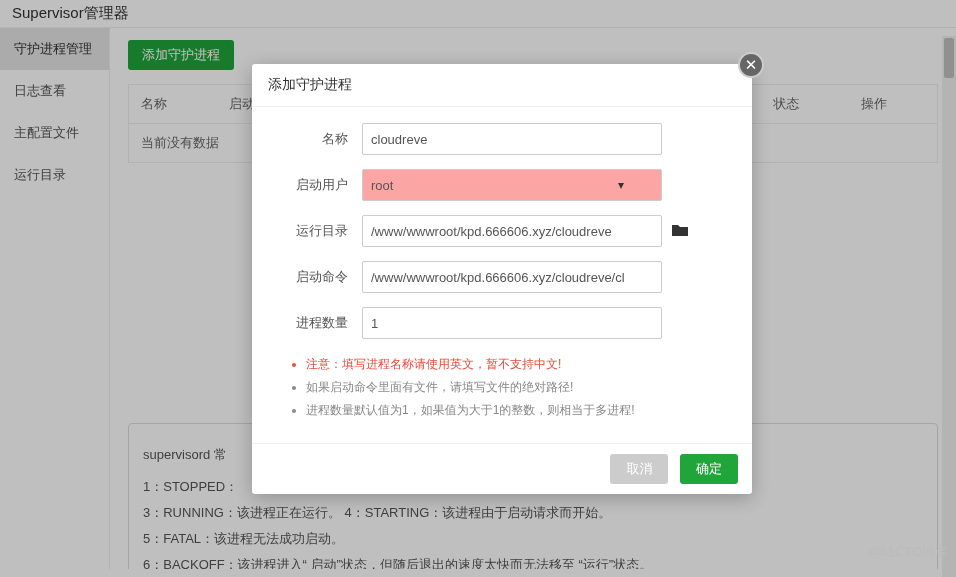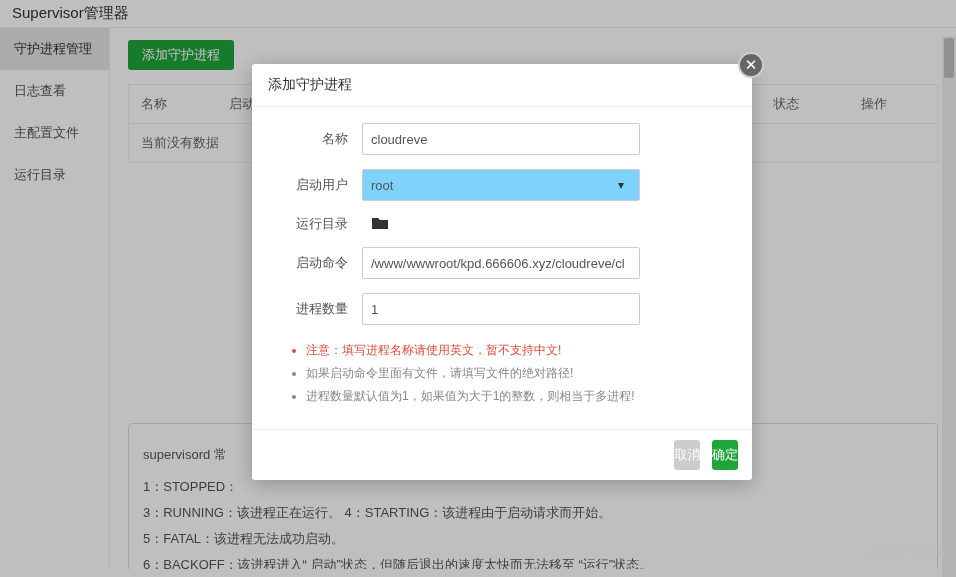--- a/index.html
+++ b/index.html
@@ -20,29 +20,29 @@
 .info-box { margin-top: 260px; border: 1px solid #ddd; border-radius: 4px; padding: 18px 14px; font-size: 13px; line-height: 2; color: #555; }
 .info-box .hdr { margin-bottom: 6px; }
 
 .overlay { position: absolute; inset: 0; background: rgba(0,0,0,0.25); }
 .modal { position: absolute; left: 252px; top: 64px; width: 500px; background: #fff; border-radius: 3px; box-shadow: 0 4px 20px rgba(0,0,0,0.25); }
 .modal-header { padding: 12px 16px; border-bottom: 1px solid #eee; font-size: 14px; position: relative; }
 .modal-close { position: absolute; right: -12px; top: -12px; width: 26px; height: 26px; border-radius: 50%; background: #666; color: #fff; display: flex; align-items: center; justify-content: center; font-size: 15px; cursor: pointer; border: 2px solid #ccc; }
 .modal-body { padding: 16px 20px 8px 20px; }
 .form-row { display: flex; align-items: center; margin-bottom: 14px; }
 .form-label { width: 90px; text-align: right; padding-right: 14px; color: #555; font-size: 13px; }
-.form-input, .form-select { width: 278px; height: 32px; border: 1px solid #ccc; border-radius: 2px; padding: 0 8px; font-size: 13px; font-family: inherit; color: #555; }
-.form-select { appearance: none; background: #7dd3fc; }
+.form-input, .form-select { width: 300px; height: 32px; border: 1px solid #ccc; border-radius: 2px; padding: 0 8px; font-size: 13px; font-family: inherit; color: #555; }
+.form-select { appearance: none; background: #fca5a5; }
 .select-wrap { position: relative; width: 270px; }
 .select-arrow { position: absolute; right: 8px; top: 50%; transform: translateY(-50%); font-size: 12px; pointer-events: none; color: #333; }
 .folder-icon { margin-left: 10px; cursor: pointer; color: #333; }
 .hints { list-style: disc; padding-left: 34px; margin: 8px 0 14px 0; line-height: 1.9; color: #888; font-size: 12px; }
 .hints li.red { color: #e74c3c; }
 .modal-footer { border-top: 1px solid #eee; padding: 10px 14px; text-align: right; }
-.modal-footer .btn { margin-left: 8px; padding: 6px 0; }
+.modal-footer .btn { margin-left: 8px; padding: 6px 16px; }
 .watermark { position: absolute; right: 8px; bottom: 16px; color: #bbb; font-size: 13px; }
 </style>
 </head>
 <body>
 
 <div class="app-header">Supervisor管理器</div>
 <div class="main">
   <div class="sidebar">
     <div class="sidebar-item active">守护进程管理</div>
     <div class="sidebar-item">日志查看</div>
@@ -97,20 +97,21 @@
       <div class="form-label">启动用户</div>
       <div class="select-wrap">
         <select class="form-select">
           <option>root</option>
         </select>
         <span class="select-arrow">▾</span>
       </div>
     </div>
     <div class="form-row">
       <div class="form-label">运行目录</div>
+      <input class="form-input" value="/www/wwwroot/kpd.666606.xyz/cloudreve" style="">
       <span class="folder-icon">
         <svg width="16" height="14" viewBox="0 0 16 14">
             <path fill="#333" d="M0 2h6l2 2h8v9H0z"></path>
             <path fill="#333" d="M0 5h16l-2 8H0z" opacity="0.9"></path>
           </svg>
       </span>
     </div>
     <div class="form-row">
       <div class="form-label">启动命令</div>
       <input class="form-input" value="/www/wwwroot/kpd.666606.xyz/cloudreve/cl" style="">

